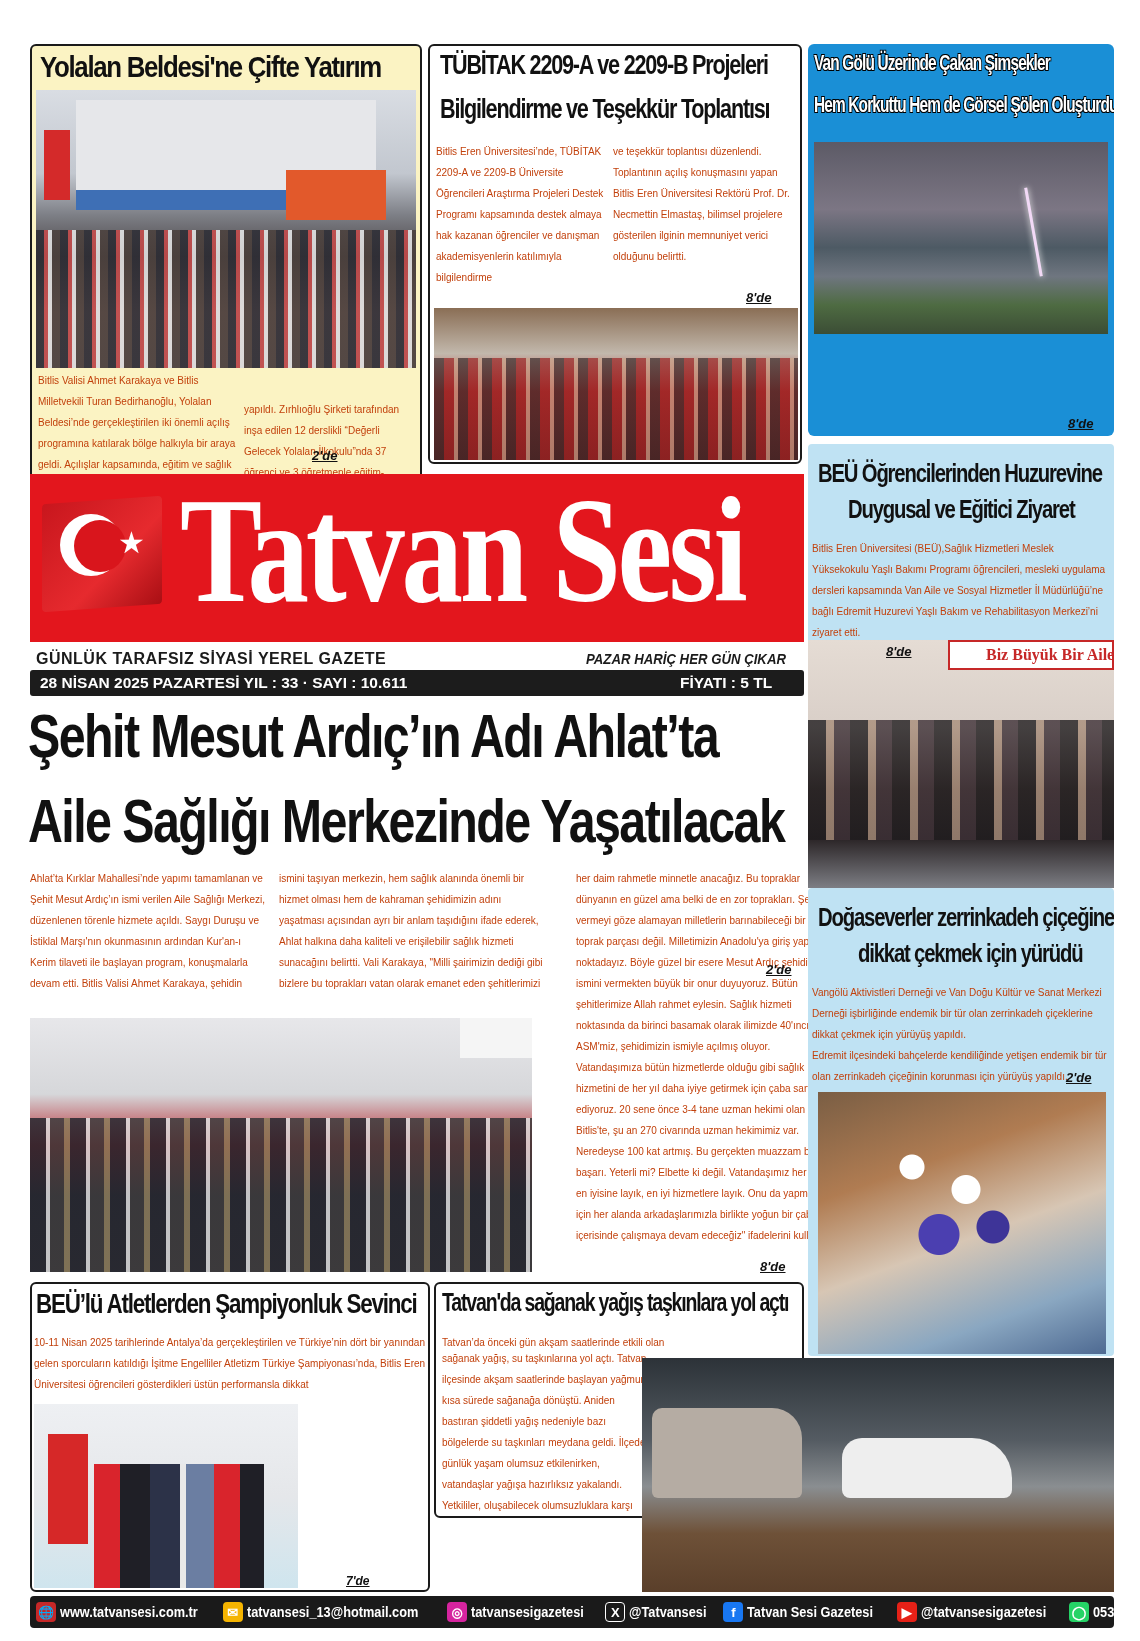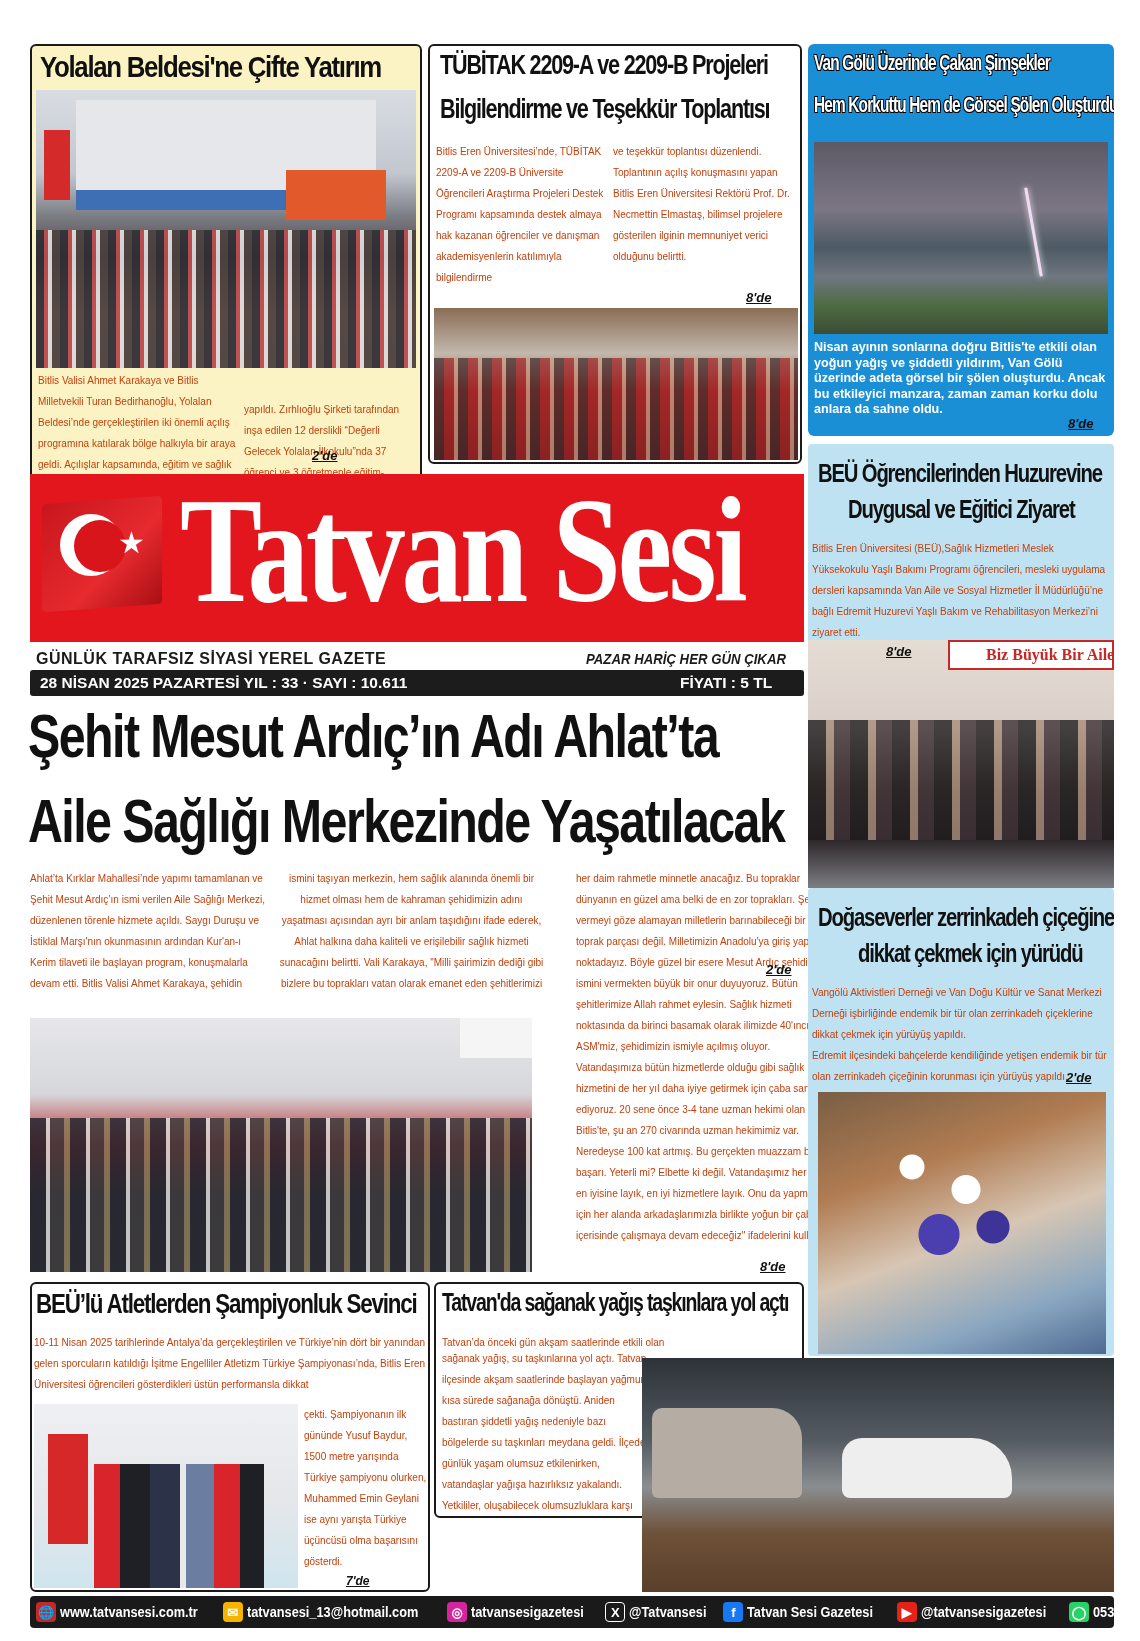--- a/index.html
+++ b/index.html
@@ -58,21 +58,21 @@
   #tagline { left: 36px; top: 650px; font-weight: bold; font-size: 16px; color:#1b1b1b; letter-spacing: 0.5px; }
   #published { left: 586px; top: 650px; font-weight: bold; font-style: italic; font-size: 15px; color:#1b1b1b; transform: scaleX(0.88); transform-origin: left top; white-space: nowrap; }
   #date-bar { left: 30px; top: 670px; width: 774px; height: 26px; background: #1c1c1c; border-radius: 3px; color:#fff; font-weight:bold; font-size: 15.5px; }
   #date-text { position:absolute; left: 10px; top: 4px; white-space: nowrap; }
   #price-text { position:absolute; left: 650px; top: 4px; white-space: nowrap; }
 
   
   #headline1 { left: 28px; top: 700px; font-size: 62px; transform: scaleX(0.78); letter-spacing:-2px; }
   #headline2 { left: 28px; top: 785px; font-size: 62px; transform: scaleX(0.78); letter-spacing:-2px; }
   #main-col1 { left: 30px; top: 868px; width: 240px; }
-  #main-col2 { left: 279px; top: 868px; width: 265px; text-align: center; }
+  #main-col2 { left: 279px; top: 868px; width: 265px; }
   #main-col3 { left: 548px; top: 868px; width: 260px; margin-left: 28px; }
   #main-ref1 { left: 766px; top: 962px; }
   #main-ref2 { left: 760px; top: 1259px; }
   #photo-ahlat { left: 30px; top: 1018px; width: 502px; height: 254px;
     background: linear-gradient(180deg,#e7e7ea 0%,#d6d7da 30%,#b7262d 50%,#2d2f3b 70%,#3b3a3f 100%); }
   #photo-ahlat .people { position:absolute; left:0; top:100px; width:100%; height:154px;
     background: repeating-linear-gradient(90deg,#25262e 0 16px,#ddd 16px 20px,#3c3a3b 20px 34px,#8b7b5a 34px 40px); opacity:.85; }
   #photo-ahlat .sign { position:absolute; left:430px; top:0; width:72px; height:40px; background:#f5f5f5; }
 
   
@@ -145,21 +145,20 @@
     <div class="seats"></div>
   </div>
 </div>
 
 <div class="box" id="box-van">
   <div class="head" style="top:6px">Van Gölü Üzerinde Çakan Şimşekler</div>
   <div class="head" style="top:48px">Hem Korkuttu Hem de Görsel Şölen Oluşturdu</div>
   <div class="photo" id="photo-van">
     <div class="bolt"></div>
   </div>
-  <div id="van-text">Nisan ayının sonlarına doğru Bitlis'te etkili olan yoğun yağış ve şiddetli yıldırım, Van Gölü üzerinde adeta görsel bir şölen oluşturdu. Ancak bu etkileyici manzara, zaman zaman korku dolu anlara da sahne oldu.</div>
   <div class="ref" id="van-ref">8'de</div>
 </div>
 
 <div class="abs" id="masthead">
   <div class="flag"></div>
   <div class="crescent"></div>
   <div class="crescent-cut"></div>
   <div class="star">★</div>
   <div id="mast-title">Tatvan Sesi</div>
 </div>
@@ -206,21 +205,20 @@
   <div class="flowers"></div>
 </div>
 
 <div class="box" id="box-atlet">
   <div class="head">BEÜ’lü Atletlerden Şampiyonluk Sevinci</div>
   <div class="body-text" id="atlet-intro">10-11 Nisan 2025 tarihlerinde Antalya’da gerçekleştirilen ve Türkiye’nin dört bir yanından gelen sporcuların katıldığı İşitme Engelliler Atletizm Türkiye Şampiyonası’nda, Bitlis Eren Üniversitesi öğrencileri gösterdikleri üstün performansla dikkat</div>
   <div class="photo" id="photo-atlet">
     <div class="flag"></div>
     <div class="people"></div>
   </div>
-  <div class="body-text" id="atlet-col">çekti. Şampiyonanın ilk gününde Yusuf Baydur, 1500 metre yarışında Türkiye şampiyonu olurken, Muhammed Emin Geylani ise aynı yarışta Türkiye üçüncüsü olma başarısını gösterdi.</div>
   <div class="ref" id="atlet-ref">7'de</div>
 </div>
 
 <div class="box" id="box-taskin">
   <div class="head">Tatvan'da sağanak yağış taşkınlara yol açtı</div>
   <div class="body-text" id="taskin-intro">Tatvan’da önceki gün akşam saatlerinde etkili olan</div>
   <div class="body-text" id="taskin-col">
     <span>sağanak yağış, su taşkınlarına yol açtı. Tatvan ilçesinde akşam saatlerinde başlayan yağmur, kısa sürede sağanağa dönüştü. Aniden bastıran şiddetli yağış nedeniyle bazı bölgelerde su taşkınları meydana geldi. İlçede günlük yaşam olumsuz etkilenirken, vatandaşlar yağışa hazırlıksız yakalandı. Yetkililer, oluşabilecek olumsuzluklara karşı dikkatli olunması yönünde uyarılarda bulundu.</span><br>
     <b>(İHA)</b>
   </div>

